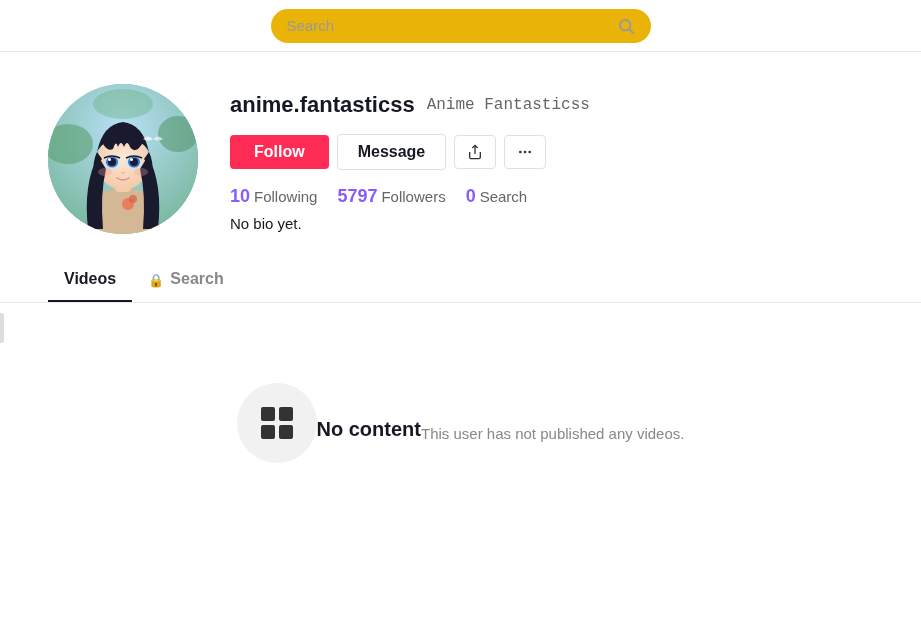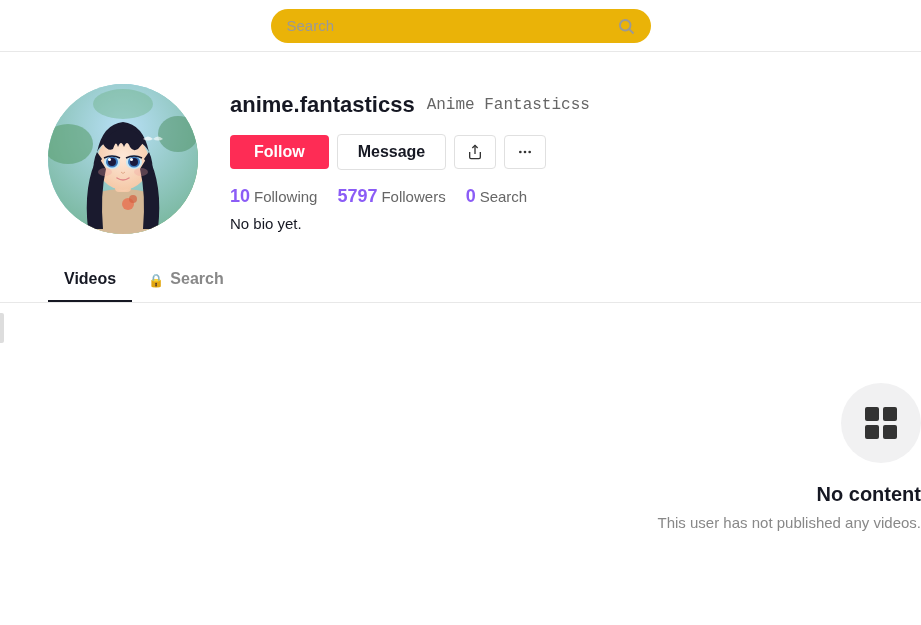--- a/index.html
+++ b/index.html
@@ -202,22 +202,22 @@
     }
 
     .tab-lock {
       font-size: 13px;
       color: #888;
     }
 
     
     .content-area {
       display: flex;
-      flex-direction: column;
-      align-items: flex-end;
+      flex-direction: row;
+      align-items: center;
       justify-content: center;
       padding: 80px 0;
     }
 
     .no-content-icon {
       width: 80px;
       height: 80px;
       border-radius: 50%;
       background: #f1f1f2;
       display: flex;

